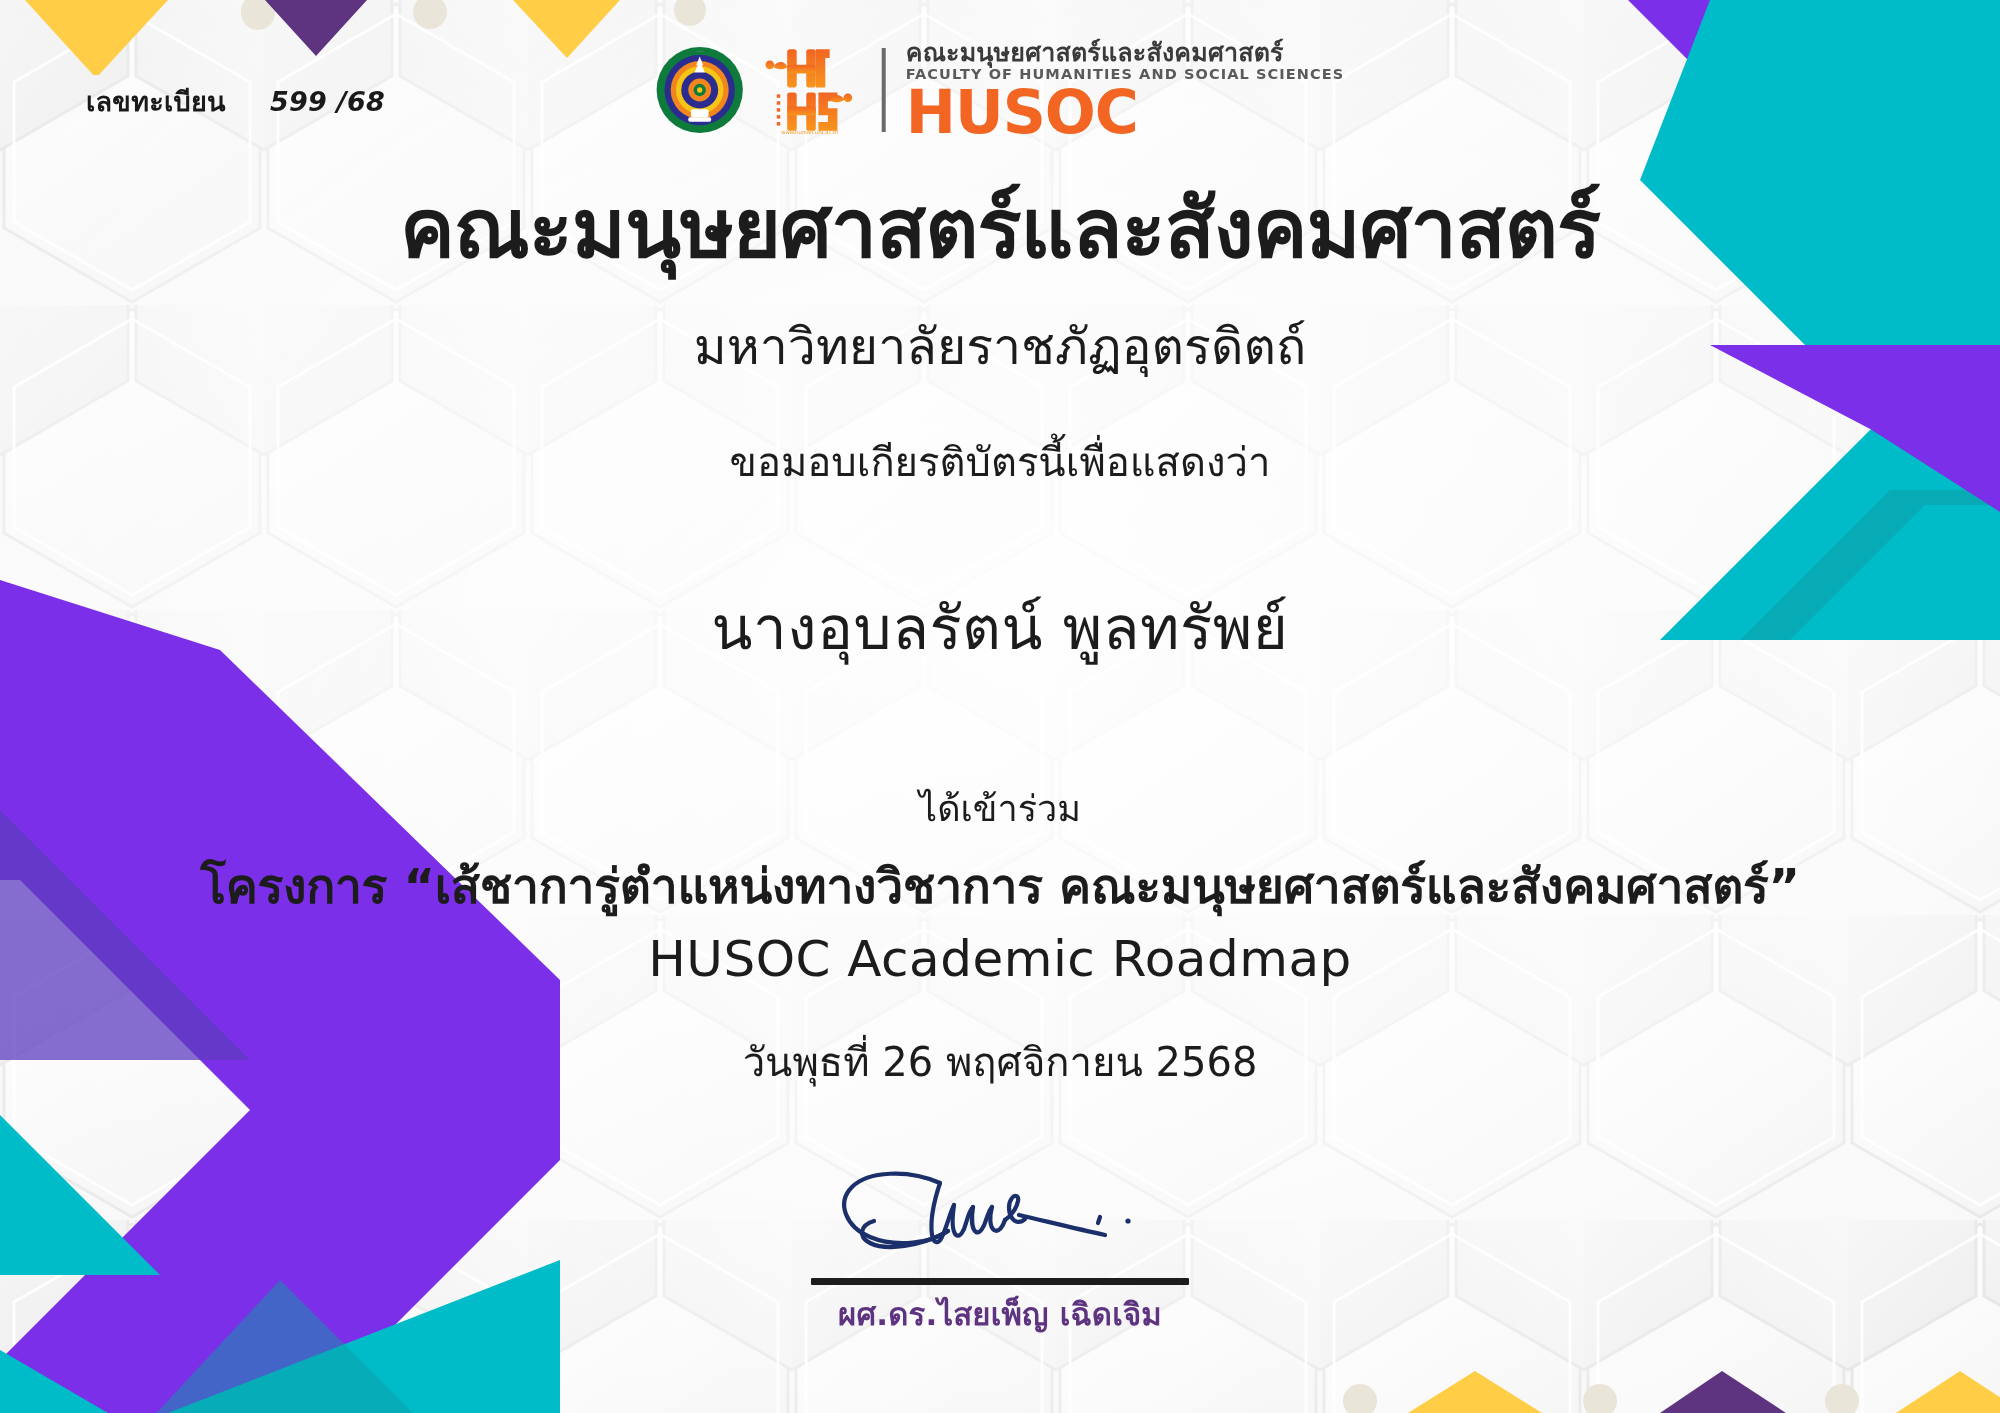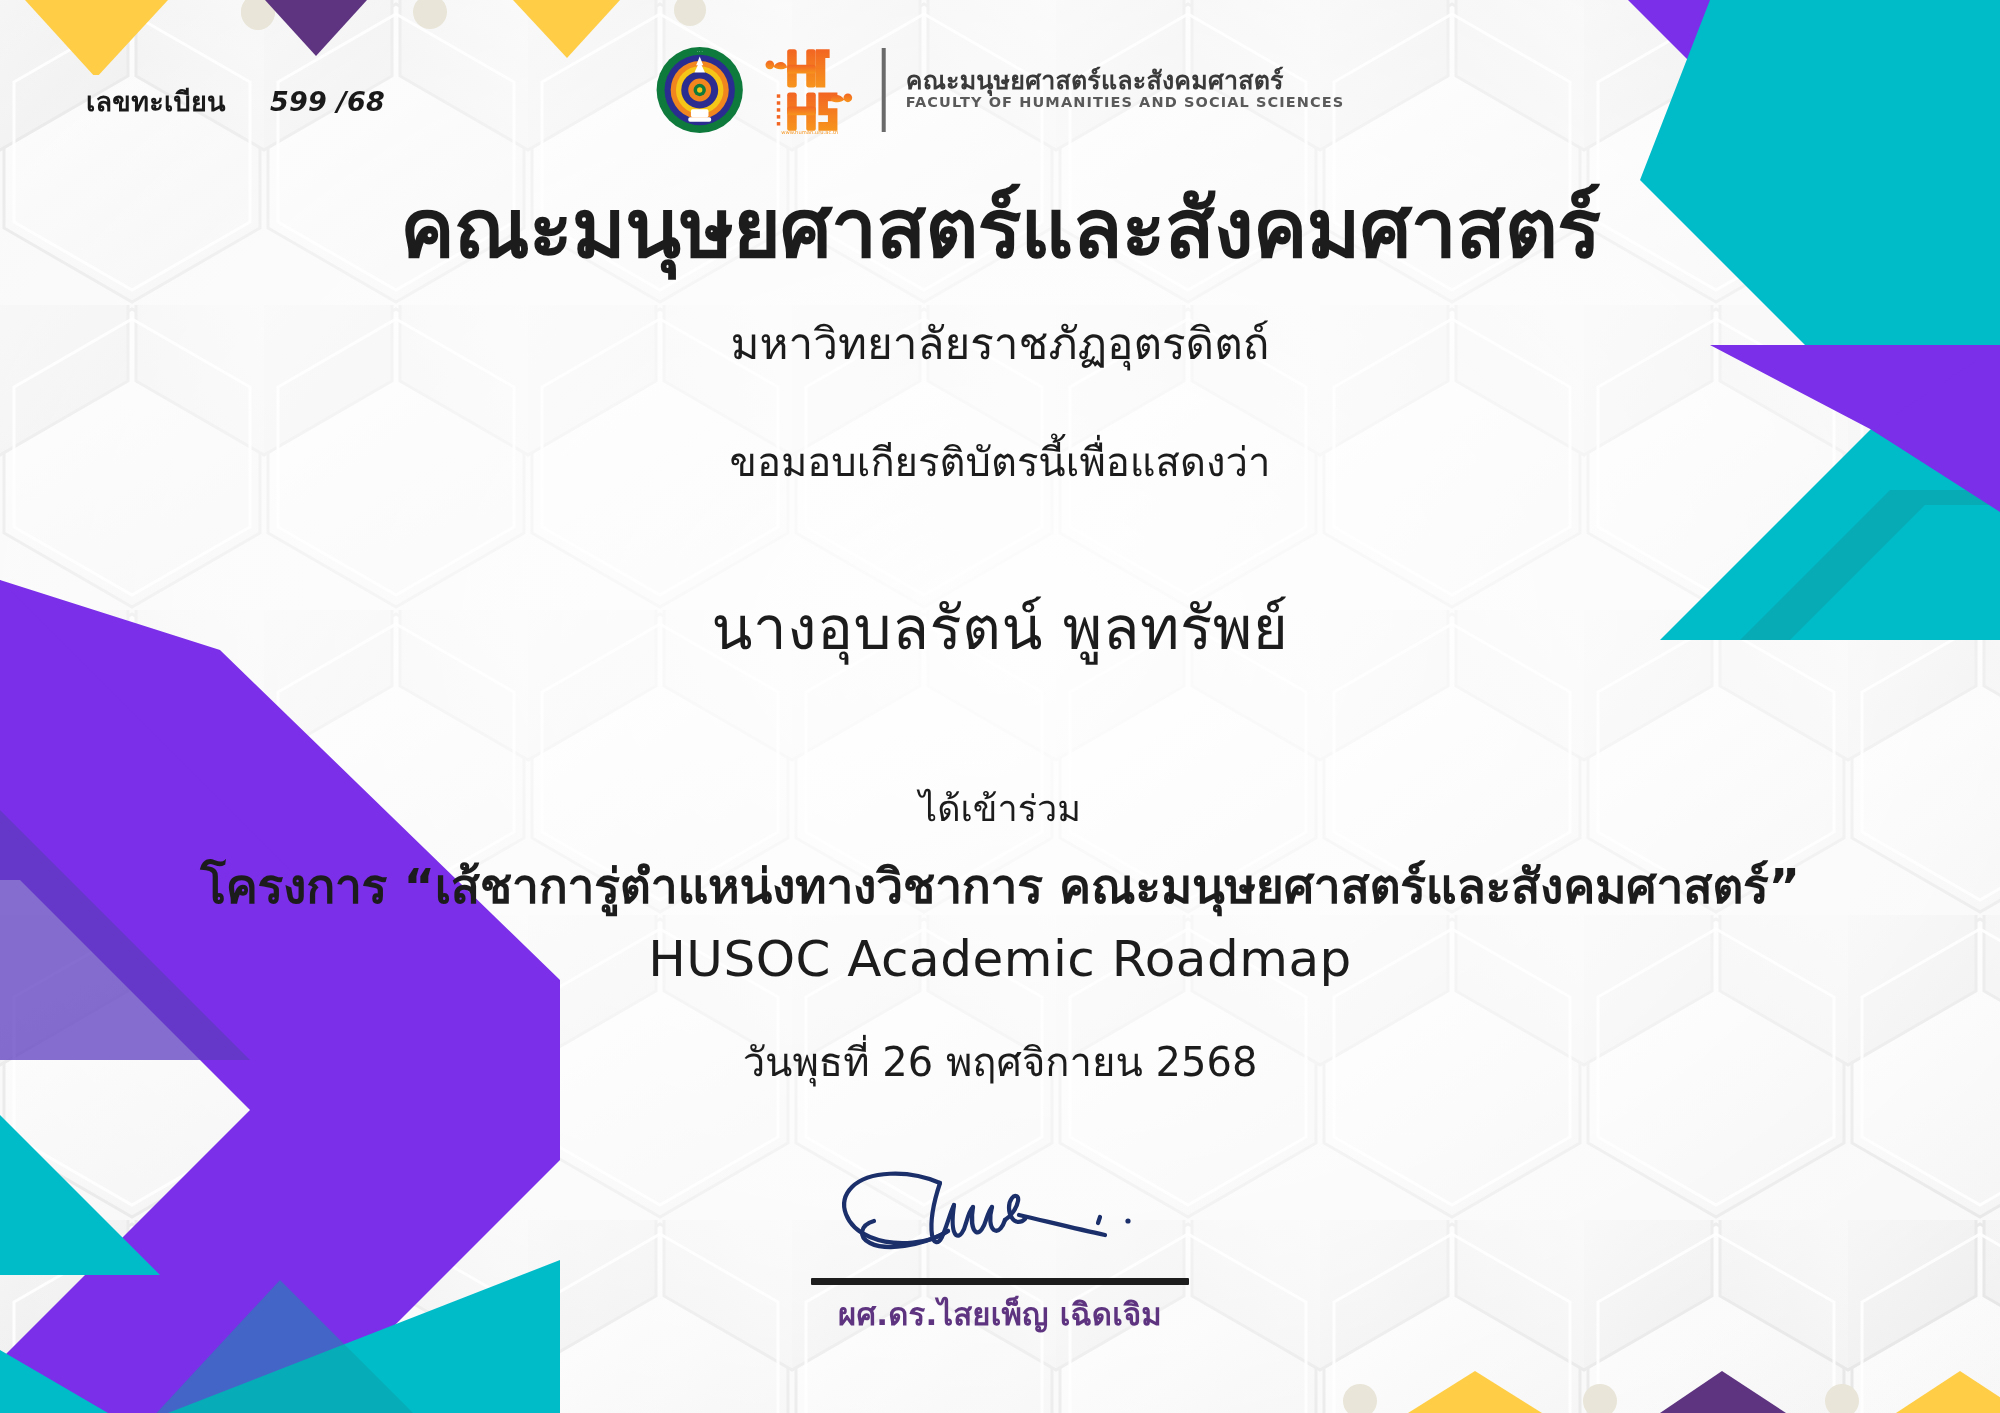--- a/index.html
+++ b/index.html
@@ -40,21 +40,21 @@
   .logo-mark{width:104px;height:92px;flex:0 0 auto;}
   .logo-div{width:4px;height:84px;background:#6a6a6a;flex:0 0 auto;margin:0 6px;}
   .logo-words{display:flex;flex-direction:column;justify-content:center;}
   .logo-th{font-size:25px;font-weight:700;color:#3a3a3a;line-height:1.05;letter-spacing:.2px;white-space:nowrap;}
   .logo-en{font-size:14.5px;font-weight:600;color:#5a5a5a;letter-spacing:1.1px;line-height:1.2;white-space:nowrap;}
   .logo-husoc{font-size:60px;font-weight:800;color:#F26522;line-height:.92;letter-spacing:-1px;margin-top:2px;white-space:nowrap;}
 
   .line{position:absolute;left:0;width:2000px;text-align:center;color:#1c1c1c;white-space:nowrap;}
 
   .title1{top:185px;font-size:82px;font-weight:800;letter-spacing:-1px;line-height:1.08;}
-  .title2{top:320px;font-size:44px;font-weight:400;line-height:1.08;}
+  .title2{top:320px;font-size:50px;font-weight:400;line-height:1.08;}
   .subtitle{top:440px;font-size:40px;font-weight:400;line-height:1.1;}
 
   .recipient{top:595px;font-size:60px;font-weight:400;letter-spacing:.5px;line-height:1.1;}
 
   .joined{top:780px;font-size:36px;font-weight:400;}
   .project{top:848px;font-size:48px;font-weight:700;letter-spacing:-.3px;}
   .project-en{top:930px;font-size:50px;font-weight:400;letter-spacing:.5px;}
   .date{top:1030px;font-size:40px;font-weight:400;}
 
   
@@ -204,20 +204,21 @@
           <rect x="22" y="90" width="4" height="4"></rect>
         </g>
         <text x="60" y="104" text-anchor="middle" font-size="6" fill="#F7941D" font-family="'DejaVu Sans',sans-serif">www.human.uru.ac.th</text>
       </svg>
 
       <div class="logo-div"></div>
 
       <div class="logo-words">
         <div class="logo-th">คณะมนุษยศาสตร์และสังคมศาสตร์</div>
         <div class="logo-en">FACULTY OF HUMANITIES    AND SOCIAL SCIENCES</div>
+        <div class="logo-husoc">HUSOC</div>
       </div>
     </div>
 
     <div class="line title1">คณะมนุษยศาสตร์และสังคมศาสตร์</div>
     <div class="line title2">มหาวิทยาลัยราชภัฏอุตรดิตถ์</div>
     <div class="line subtitle">ขอมอบเกียรติบัตรนี้เพื่อแสดงว่า</div>
     <div class="line recipient">นางอุบลรัตน์   พูลทรัพย์</div>
     <div class="line joined">ได้เข้าร่วม</div>
     <div class="line project">โครงการ “เส้ชาการู่ตำแหน่งทางวิชาการ คณะมนุษยศาสตร์และสังคมศาสตร์”</div>
     <div class="line project-en">HUSOC Academic Roadmap</div>

